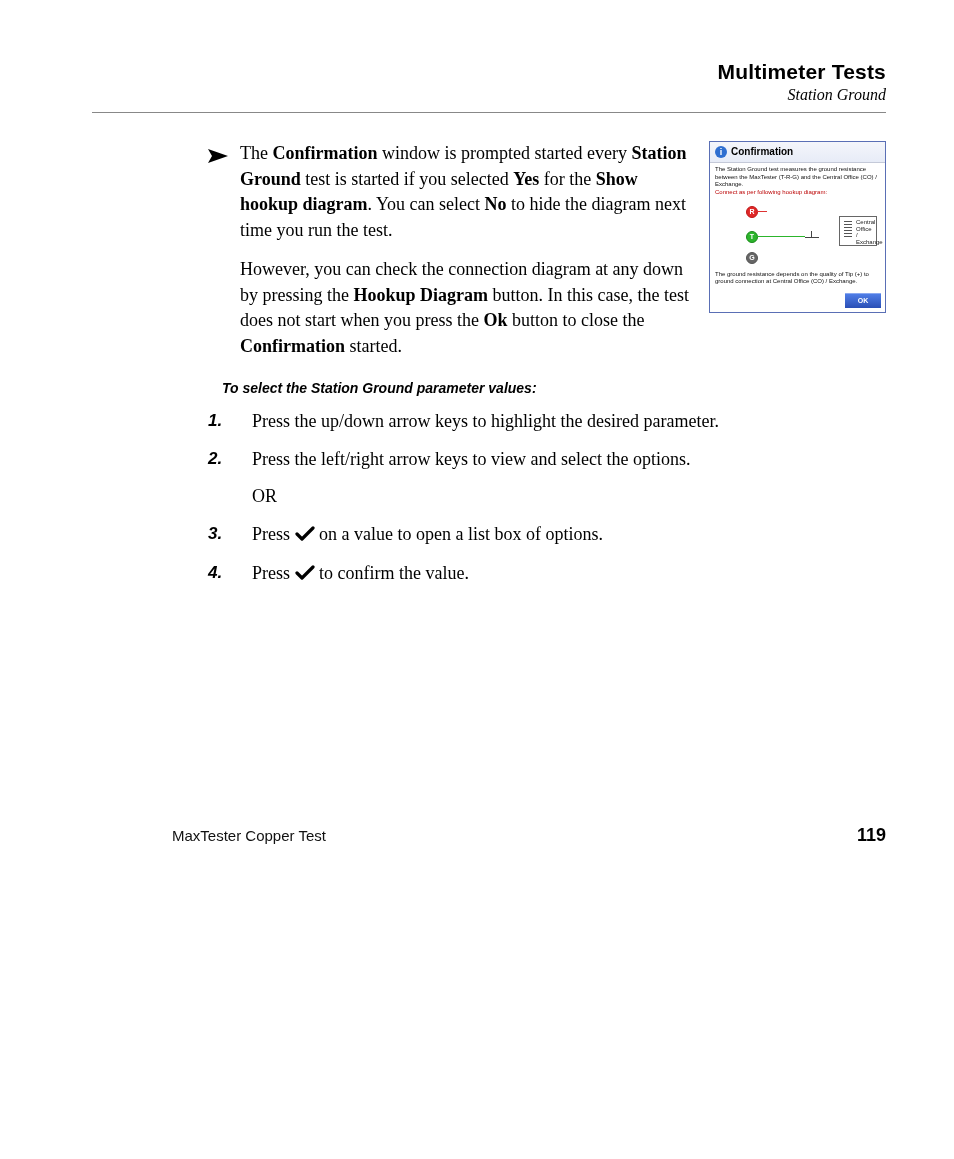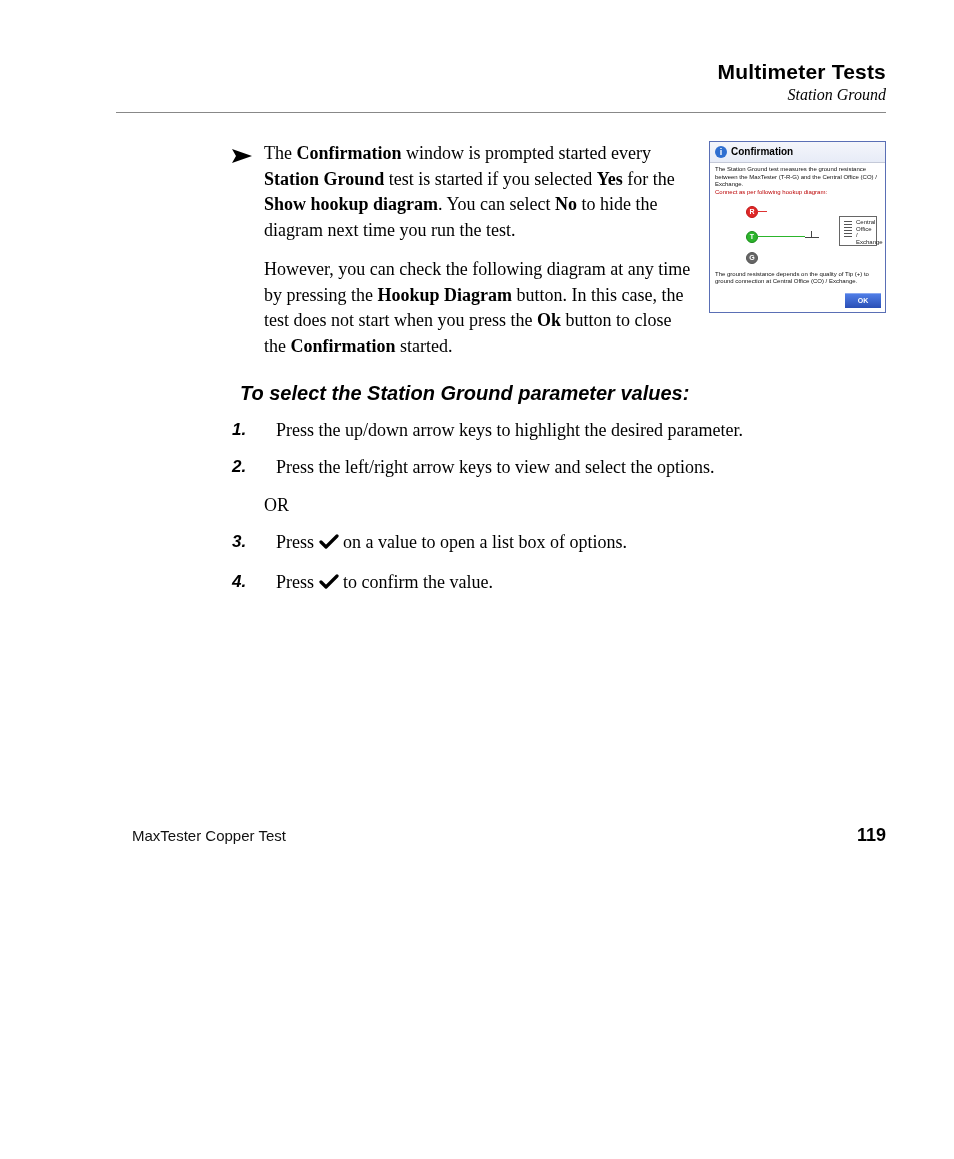--- a/index.html
+++ b/index.html
@@ -1,19 +1,19 @@
 <!DOCTYPE html>
 <html><head>
 <meta charset="utf-8">
 <style>
   html,body{margin:0;padding:0;background:#fff;}
   .page{
     width:954px;height:898px;
     box-sizing:border-box;
-    padding:60px 68px 40px 116px;
+    padding:60px 68px 40px 92px;
     font-family:Georgia, "Times New Roman", serif;
     color:#000;
     position:relative;
   }
   .hdr{ text-align:right; }
   .hdr-title{
     font-family:"Segoe UI","Myriad Pro","Helvetica Neue",Arial,sans-serif;
     font-weight:700; font-size:21px; letter-spacing:.2px;
   }
   .hdr-sub{ font-style:italic; font-size:16px; margin-top:2px; }
@@ -67,45 +67,45 @@
   .co-box{
     position:absolute; top:18px; right:8px; width:38px; height:30px;
     border:1px solid #666; font:6px/1.1 Arial; text-align:left;
     padding:2px 2px 2px 16px; box-sizing:border-box; color:#222;
   }
   .co-box::before{content:"";position:absolute;left:4px;top:4px;width:8px;height:18px;
                   background:repeating-linear-gradient(#555 0 1px,#fff 1px 3px);}
 
   .subheading{
     font-family:"Segoe UI","Myriad Pro","Helvetica Neue",Arial,sans-serif;
-    font-weight:700; font-style:italic; font-size:20px;
-    margin:20px 0 10px 8px; clear:both;
+    font-weight:700; font-style:italic; font-size:14px;
+    margin:20px 0 10px 14px; clear:both;
   }
 
   .num{ display:flex; margin:0 0 12px 0; }
   .num .n{
     width:32px; flex:0 0 32px;
     font-family:"Segoe UI","Myriad Pro",Arial,sans-serif;
     font-weight:700; font-style:italic; font-size:17px;
   }
   .num .b{ flex:1;margin-left:12px; }
-  .or{ margin:6px 0 12px 32px; }
+  .or{ margin:6px 0 12px 44px; }
 
   .chk{ display:inline-block; vertical-align:-2px; }
   .chk svg{ width:20px; height:16px; }
 
   b,strong{ font-weight:700; font-family:inherit; }
 
   .footer{
     position:absolute; left:132px; right:68px; bottom:52px;
     display:flex; justify-content:space-between; align-items:baseline;
     font-size:15px;
   }
   .footer .prod{
-    font-family:"Segoe UI","Myriad Pro",Arial,sans-serif; color:#111;
+    font-family:"Segoe UI","Myriad Pro",Arial,sans-serif; color:#111;margin-left:40px;
   }
   .footer .pg{
     font-family:"Segoe UI","Myriad Pro",Arial,sans-serif; font-weight:700; font-size:18px;margin-left:48px;
   }
 </style>
 </head>
 <body>
 
 <div class="page">
 
@@ -142,21 +142,21 @@
             <div class="gnd"></div>
             <div class="dot dG">G</div>
             <div class="co-box">Central Office / Exchange</div>
           </div>
           <div class="fb-foot">The ground resistance depends on the quality of Tip (+) to ground connection at Central Office (CO) / Exchange.</div>
           <span class="fb-btn">OK</span>
         </div>
 
         <span>The </span><b>Confirmation</b><span> window is prompted started every </span><b>Station Ground</b><span> test is started if you selected </span><b>Yes</b><span> for the </span><b>Show hookup diagram</b><span>. You can select </span><b>No</b><span> to hide the diagram next time you run the test.</span>
         <div style="height:14px"></div>
-        <span>However, you can check the following diagram at any time by pressing the </span><b>Hookup Diagram</b><span> button. In this case, the test does not start when you press the </span><b>Ok</b><span> button to close the </span><b>Confirmation</b><span> started.</span>
+        <span>However, you can check the connection diagram at any down by pressing the </span><b>Hookup Diagram</b><span> button. In this case, the test does not start when you press the </span><b>Ok</b><span> button to close the </span><b>Confirmation</b><span> started.</span>
       </div>
     </div>
 
 
     <div class="subheading">To select the Station Ground parameter values:</div>
 
     <div class="num">
       <div class="n">1.</div>
       <div class="b">Press the up/down arrow keys to highlight the desired parameter.</div>
     </div>

